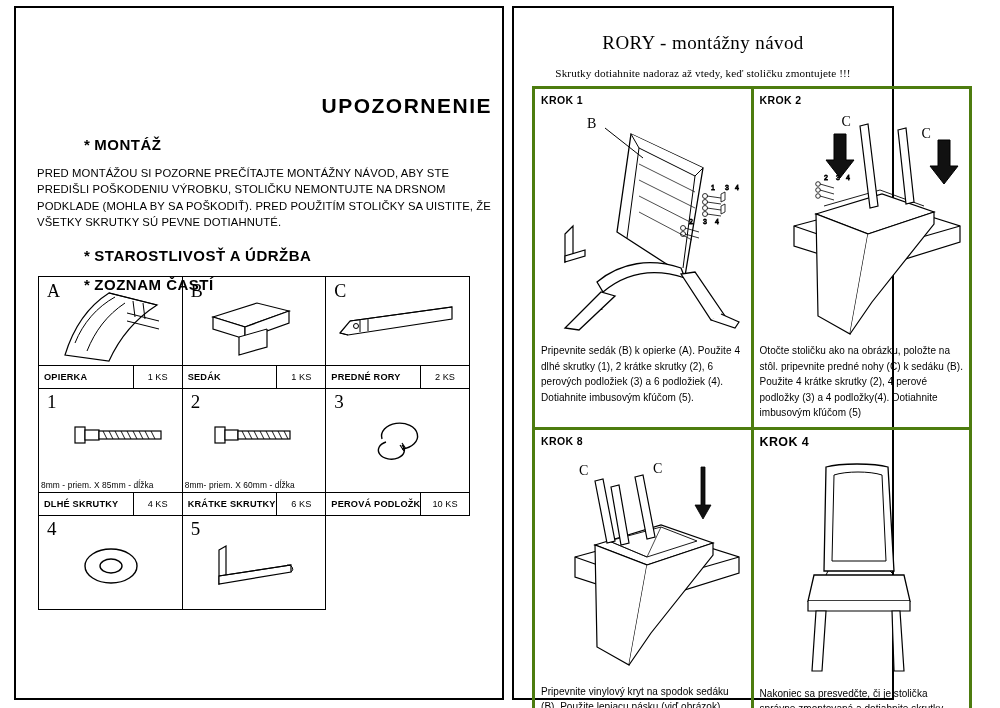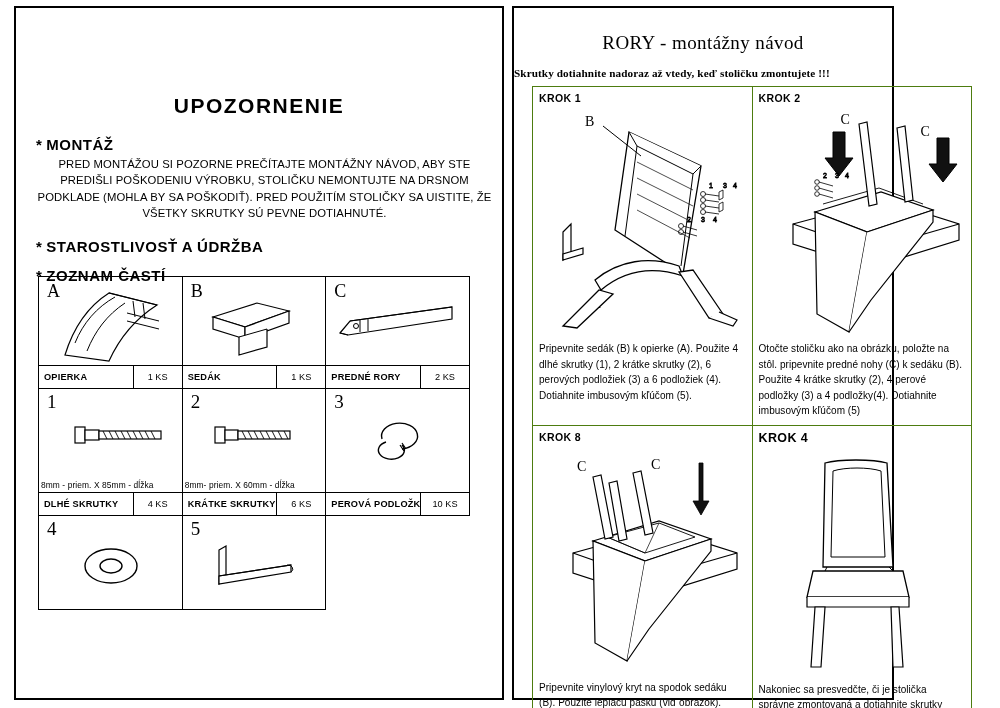--- a/index.html
+++ b/index.html
@@ -32,47 +32,47 @@
     box-sizing: border-box;
   }
   .left-inner {
     position: absolute;
     left: 10px;
     top: 8px;
     right: 10px;
     bottom: 8px;
   }
   .warn-title {
-    text-align: center;
+    text-align: right;
     font-size: 21px;
     font-weight: bold;
     letter-spacing: 1.5px;
     margin-top: 78px;
   }
   .sec {
     margin-top: 18px;
     padding-left: 10px;
   }
   .sec-head {
     font-size: 15px;
     font-weight: bold;
     letter-spacing: .5px;
+    margin-left: 48px;
   }
   .star {
     font-size: 15px;
     font-weight: bold;
     margin-right: 4px;
   }
   .sec-body {
     font-size: 11.3px;
     line-height: 1.45;
-    margin-top: 3px;
+    margin-top: 12px;
     padding-left: 1px;
     letter-spacing: .1px;
-    text-align: center;
   }
   .sec2 { margin-top: 16px; }
   .sec3 { margin-top: 12px; }
 
   
   .parts-table {
     position: absolute;
     left: 22px;
     top: 268px;
     width: 432px;
@@ -149,37 +149,36 @@
     box-sizing: border-box;
   }
   .r-title {
     text-align: center;
     font-size: 19px;
     font-family: "Liberation Serif", serif;
     margin-top: 24px;
     letter-spacing: .4px;
   }
   .r-sub {
-    text-align: left;
+    text-align: center;
     font-size: 11.2px;
     font-family: "Liberation Serif", serif;
     margin-top: 13px;
     letter-spacing: .1px;
-    font-weight: bold;
   }
   .steps {
     position: absolute;
     left: 18px;
     top: 78px;
     width: 440px;
     border-collapse: collapse;
     table-layout: fixed;
   }
   .steps td {
-    border: 1px solid #4d7c0f;
+    border: 3px solid #4d7c0f;
     padding: 0;
     vertical-align: top;
     width: 50%;
   }
   .step-label {
     font-size: 10.5px;
     font-weight: bold;
     letter-spacing: .4px;
     padding: 5px 0 0 6px;
   }

